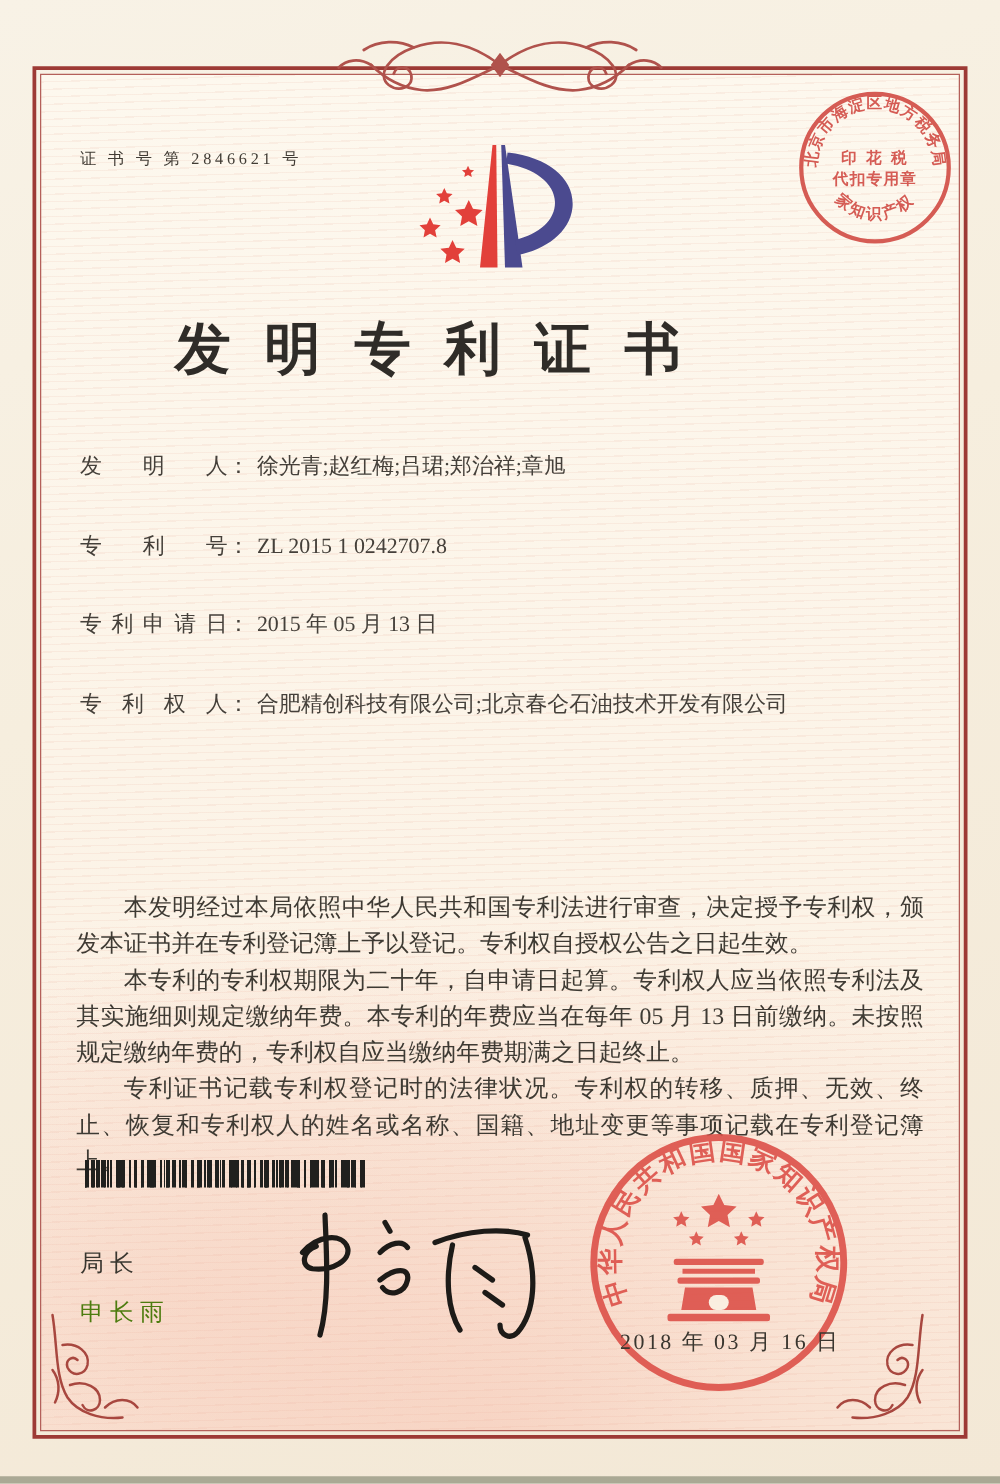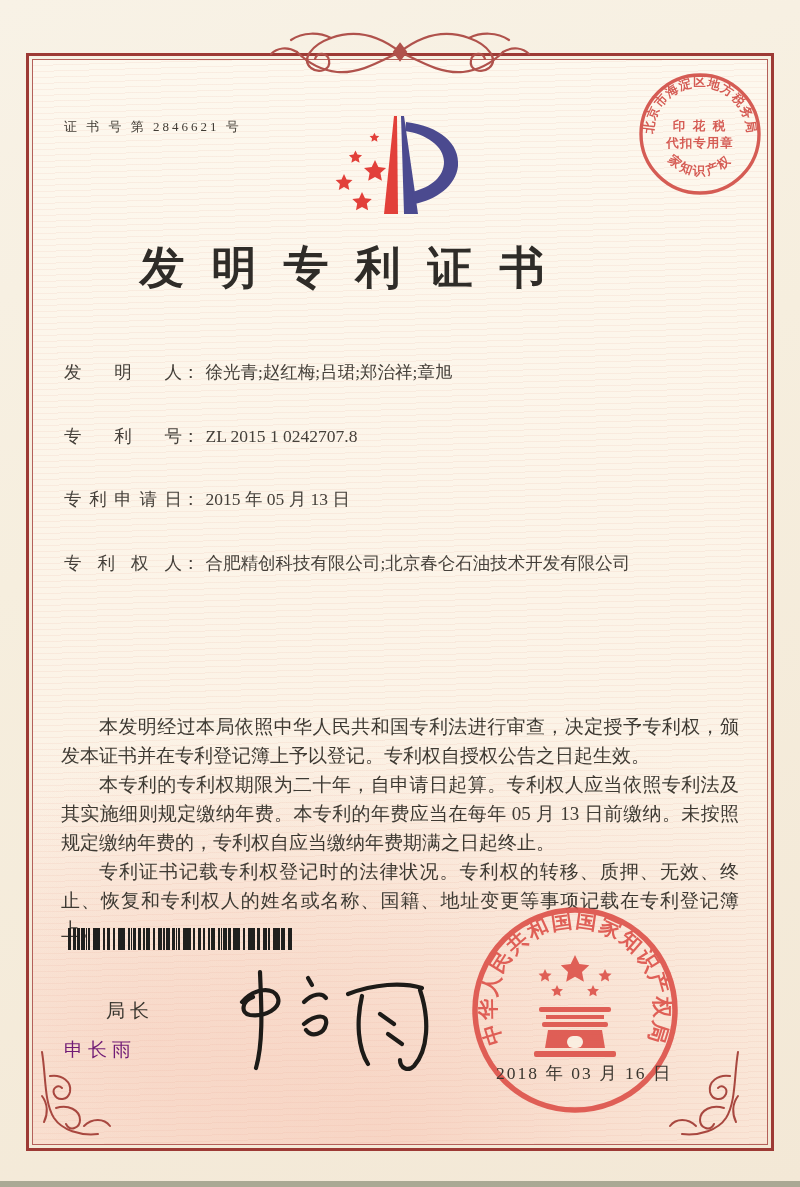--- a/index.html
+++ b/index.html
@@ -15,41 +15,41 @@
        border:1px solid #b4605a;
        background:
          radial-gradient(120% 55% at 50% 100%, rgba(242,176,156,.38), rgba(242,176,156,0) 72%),
          radial-gradient(90% 40% at 15% 90%, rgba(240,170,150,.20), rgba(240,170,150,0) 70%),
          repeating-linear-gradient(-1.6deg, rgba(226,156,136,.12) 0 1px, rgba(255,255,255,0) 1px 6px),
          linear-gradient(#fdf8ee, #fbf0e2);}
   .ornament{position:absolute;pointer-events:none;}
   
   .cert-no{position:absolute;left:64px;top:118px;font-size:13px;letter-spacing:3px;
        color:#413c35;}
-  .doc-title{position:absolute;left:0;top:238px;width:684px;text-align:center;
+  .doc-title{position:absolute;left:0;top:249px;width:684px;text-align:center;
        font-size:45px;font-weight:bold;letter-spacing:27px;text-indent:27px;
        color:#2f2c28;}
   .fields{position:absolute;left:64px;top:360px;width:660px;}
   .field-row{height:63.5px;font-size:17.5px;color:#45403a;white-space:nowrap;}
   .field-label{display:inline-block;width:118px;text-align:justify;text-align-last:justify;
        vertical-align:bottom;}
   .field-colon{display:inline-block;margin-right:6px;}
   .paragraphs{position:absolute;left:61px;top:712px;width:678px;font-size:19px;
        line-height:29px;color:#3e3a33;text-align:justify;}
   .paragraphs p{margin:0;text-indent:2em;}
   .barcode{position:absolute;left:68px;top:928px;width:224px;height:22px;
        background:
         repeating-linear-gradient(90deg,#20201e 0 2px,transparent 2px 5px),
         repeating-linear-gradient(90deg,#20201e 0 1px,transparent 1px 9px),
         repeating-linear-gradient(90deg,#20201e 0 3px,transparent 3px 13px),
         repeating-linear-gradient(90deg,transparent 0 6px,#20201e 6px 8px,transparent 8px 23px);}
   .officer-title{position:absolute;left:64px;top:998px;font-size:19px;letter-spacing:5px;
-       color:#39362f;font-family:"Liberation Sans","DejaVu Sans",sans-serif;margin-left:42px;}
+       color:#39362f;font-family:"Liberation Sans","DejaVu Sans",sans-serif;}
   .officer-name{position:absolute;left:64px;top:1037px;font-size:19px;letter-spacing:5px;
-       color:#701a75;font-family:"Liberation Sans","DejaVu Sans",sans-serif;}
+       color:#4d7c0f;font-family:"Liberation Sans","DejaVu Sans",sans-serif;}
   .issue-date{position:absolute;left:496px;top:1061px;font-size:17.5px;letter-spacing:2px;
        color:#3a362f;z-index:5;}
   .sig-svg{position:absolute;left:196px;top:962px;z-index:4;}
   .seal-small{position:absolute;left:636px;top:70px;opacity:.92;}
   .seal-big{position:absolute;left:468px;top:903px;opacity:.9;z-index:3;}
   .logo-svg{position:absolute;left:318px;top:88px;}
   .flourish-top{left:50%;margin-left:-133px;top:22px;}
   .flourish-bl{left:36px;top:1046px;}
   .flourish-br{left:666px;top:1046px;}
 </style>

